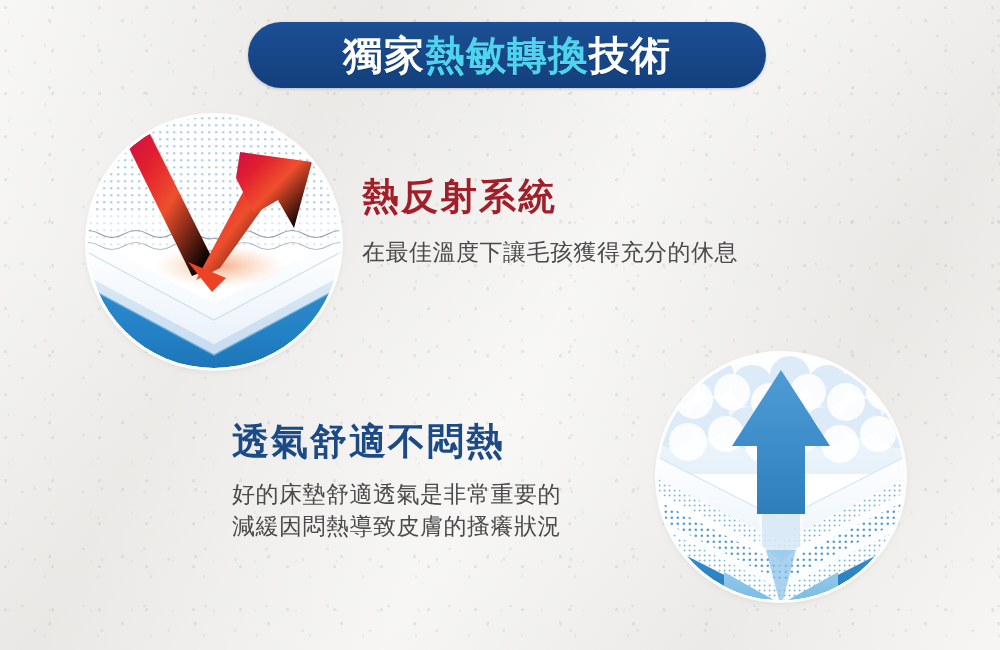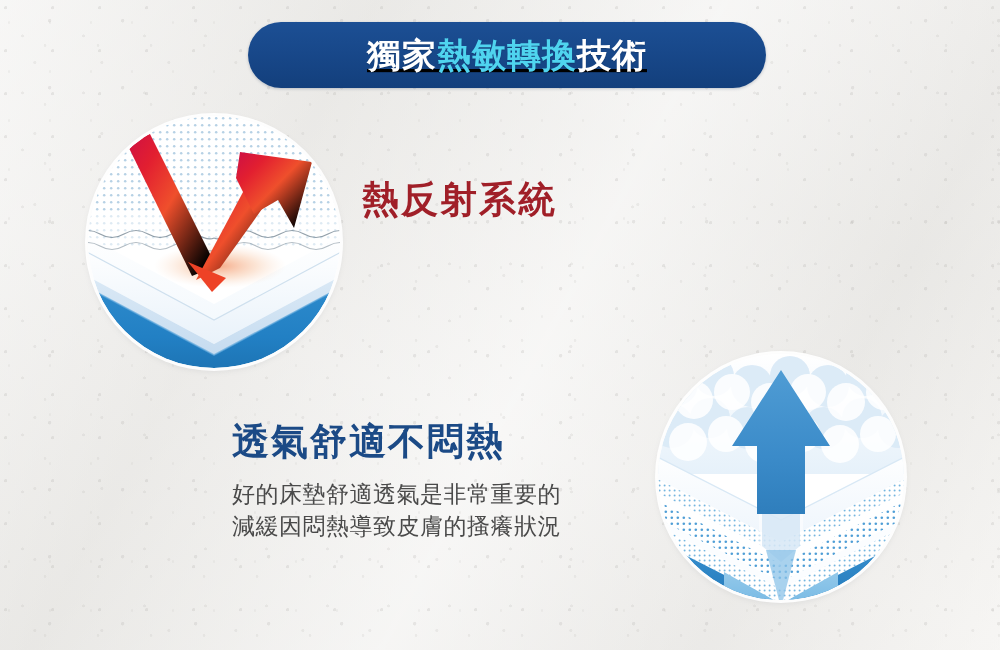--- a/index.html
+++ b/index.html
@@ -43,26 +43,25 @@
     border-radius: 33px;
     background: linear-gradient(180deg, #1c4f94 0%, #18488a 45%, #133f7c 100%);
     box-shadow: 0 1px 3px rgba(40,60,90,0.25);
     display: flex;
     align-items: center;
     justify-content: center;
     letter-spacing: 1px;
   }
   .title-text {
     font-family: "DejaVu Sans", "Liberation Sans", sans-serif;
-    font-size: 34px;
+    font-size: 40px;
     font-weight: bold;
     line-height: 1;
     white-space: nowrap;
     text-shadow: 0 1px 1px rgba(0,0,0,0.18);
-    text-decoration: underline;
   }
   .tw { color: #ffffff; }
   .tc { color: #4fd4ef; }
 
   
   .illus {
     position: absolute;
     border-radius: 50%;
     overflow: hidden;
     background: #ffffff;
@@ -97,21 +96,21 @@
 
   .head {
     font-family: "DejaVu Serif", "Liberation Serif", serif;
     font-weight: bold;
     font-size: 37px;
     line-height: 1.18;
     letter-spacing: 2px;
     margin: 0 0 14px 0;
     white-space: nowrap;
   }
-  #head-heat   { color: #a01f28; }
+  #head-heat   { color: #a01f28; font-family: Liberation Mono, monospace; }
   #head-breath { color: #1b4a86; }
 
   .body-line {
     font-family: "DejaVu Sans", "Liberation Sans", sans-serif;
     font-size: 23px;
     line-height: 1.42;
     color: #4a4a4a;
     letter-spacing: 0.5px;
     white-space: nowrap;
     margin: 0;
@@ -213,20 +212,21 @@
 
       <path d="M 152 36 L 224 46 L 206 112 L 190 84 L 166 98 L 148 62 Z" fill="url(#arrowG)"></path>
 
       <path d="M 100 146 L 138 162 L 124 176 Z" fill="#ee4226"></path>
     </g>
   </svg>
 </div>
 
 <div class="block" id="block-heat">
   <h2 class="head" id="head-heat">熱反射系統</h2>
+  <p class="body-line">在最佳溫度下讓毛孩獲得充分的休息</p>
 </div>
 
 <div class="illus" id="illus-breath">
   <svg viewBox="0 0 246 246" xmlns="http://www.w3.org/2000/svg" aria-hidden="true">
     <defs>
       <linearGradient id="cloudTopG" x1="0" y1="0" x2="0" y2="1">
         <stop offset="0%" stop-color="#ffffff"></stop>
         <stop offset="100%" stop-color="#e6f1fa"></stop>
       </linearGradient>
       <linearGradient id="whiteEdgeB" x1="0" y1="0" x2="0" y2="1">

